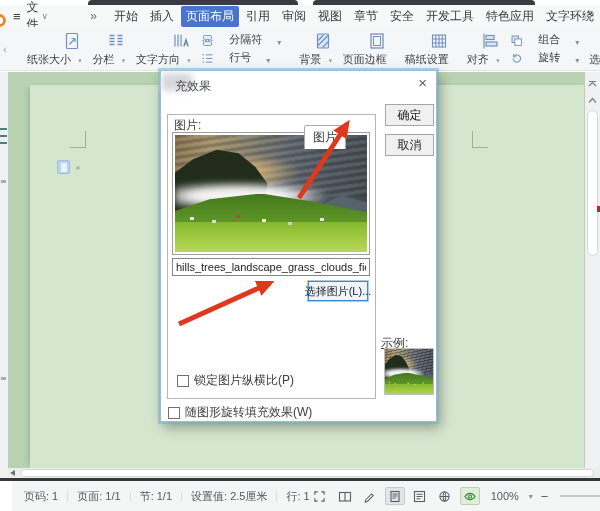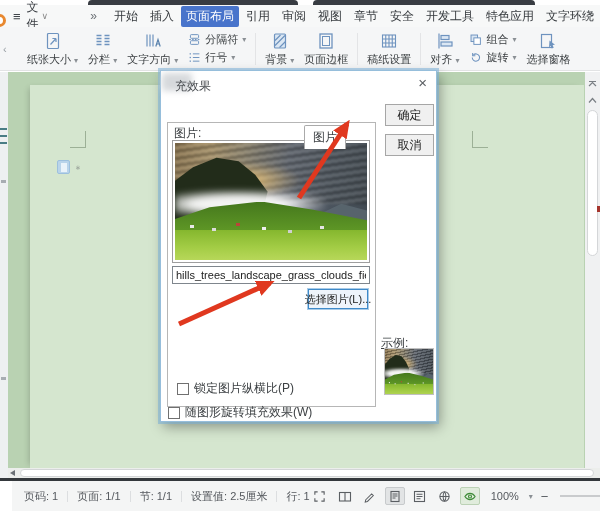--- a/index.html
+++ b/index.html
@@ -23,25 +23,25 @@
   .more-arrows { color:#6b7075; font-size:12px; margin:0 6px 0 4px; }
   .menu-items { display:flex; align-items:center; gap:2px; margin-left:6px; }
   .menu-item { padding:2px 5px; white-space:nowrap; color:#34383c; }
   .menu-item.active { background:#4874cb; color:#fff; border-radius:2px; }
   .menubar-right { margin-left:auto; display:flex; align-items:center; gap:10px; padding-right:10px; }
   .search-wrap { display:flex; align-items:center; gap:3px; color:#43484d; }
 
   
   .ribbon { position:absolute; left:0; top:27px; width:600px; height:44px; background:#f5f6f7; border-bottom:1px solid #e2e3e4; display:flex; align-items:center; padding-left:22px; }
   .rib-collapse { position:absolute; left:3px; top:16px; color:#9aa0a6; font-size:11px; }
-  .tool { display:flex; flex-direction:column; align-items:center; margin:0 5px; }
+  .tool { display:flex; flex-direction:column; align-items:flex-end; margin:0 5px;font-family:Liberation Mono, monospace; }
   .tool .lbl { font-size:11px; color:#3c4043; margin-top:1px; white-space:nowrap; }
   .caret { font-size:8px; color:#8a8f94; }
   .tool-stack { display:flex; flex-direction:column; gap:3px; margin:0 5px; }
-  .stack-row { display:flex; align-items:center; gap:4px; font-size:11px; color:#3c4043; white-space:nowrap; }
+  .stack-row { display:flex; align-items:flex-end; gap:15px; font-size:11px; color:#3c4043; white-space:nowrap; }
   .rib-sep { width:1px; height:32px; background:#e3e4e6; margin:0 4px; }
 
   
   .doc-area { position:absolute; left:0; top:72px; width:600px; height:406px; background:#b9d2b2; }
   .left-strip { position:absolute; left:0; top:0; width:8px; height:406px; background:#eef0f1; }
   .strip-mark { position:absolute; left:0; width:7px; height:2px; background:#4a7d85; }
   .strip-dot { position:absolute; left:1px; width:5px; height:3px; background:#a8adb2; }
   .page { position:absolute; left:30px; top:13px; width:554px; height:383px; background:#d5e6cf; box-shadow:-4px 0 6px -3px rgba(0,0,0,.18); }
   .corner-mark { position:absolute; width:16px; height:17px; }
   .cm-tl { left:70px; top:59px; border-right:1px solid #9cb096; border-bottom:1px solid #9cb096; }
@@ -73,21 +73,21 @@
   .zoom-btn { font-size:13px; color:#55595e; padding:0 3px; }
 
   
   .dialog { position:absolute; left:160px; top:70px; width:277px; height:352px; background:#fff; border:1px solid #96bedb; box-shadow:0 0 0 2px rgba(120,175,215,.55), 3px 5px 12px rgba(0,0,0,.35); z-index:50; }
   .dlg-title { position:absolute; left:14px; top:7px; font-size:12px; color:#474b4f; }
   .blur-blob { position:absolute; left:1px; top:2px; width:30px; height:18px; background:#d6d9dc; filter:blur(3px); border-radius:3px; }
   .dlg-close { position:absolute; right:9px; top:4px; font-size:15px; color:#5a5e62; line-height:16px; }
   .dlg-tabs { position:absolute; left:8px; top:25px; display:flex; }
   .dlg-tab { padding:2px 8px 3px; font-size:12px; color:#3c4043; background:#f1f1f1; border:1px solid #aaa; border-bottom:none; border-radius:2px 2px 0 0; margin-right:3px; position:relative; top:2px;margin-top:29px; }
   .dlg-tab.active { background:#fff; top:0; padding-top:3px; z-index:2; }
-  .dlg-frame { position:absolute; left:6px; top:51px; width:209px; height:285px; border:1px solid #b6b6b6; background:#fff; }
+  .dlg-frame { position:absolute; left:6px; top:43px; width:209px; height:285px; border:1px solid #b6b6b6; background:#fff; }
   .pic-label { position:absolute; left:6px; top:2px; font-size:12px; color:#3c4043; }
   .preview { position:absolute; left:4px; top:17px; width:198px; height:123px; border:1px solid #9e9e9e; background:#fff; padding:2px; }
   .filename { position:absolute; left:4px; top:143px; width:198px; height:18px; border:1px solid #7f868d; font-size:11px; font-family:"Liberation Sans",sans-serif; color:#222; padding:0 3px; background:#fff; }
   .select-btn { position:absolute; left:140px; top:166px; width:60px; height:20px; background:#eef4fb; border:1px solid #3f8ac9; box-shadow:0 0 0 1px #a8cbe8; font-size:11px; color:#222; display:flex; align-items:center; justify-content:center; white-space:nowrap; }
   .chk-row { position:absolute; display:flex; align-items:center; gap:5px; font-size:12px; color:#3c4043; white-space:nowrap; }
   .chk-lock { left:9px; top:257px; }
   .chk-rot { left:7px; top:333px; }
   .chk-box { width:12px; height:12px; border:1px solid #707070; background:#fff; flex:none; }
   .dlg-btn { position:absolute; left:224px; width:49px; height:22px; background:#f0f0f0; border:1px solid #a6a6a6; font-size:12px; color:#222; display:flex; align-items:center; justify-content:center; }
   .btn-ok { top:33px; } .btn-cancel { top:63px; }

